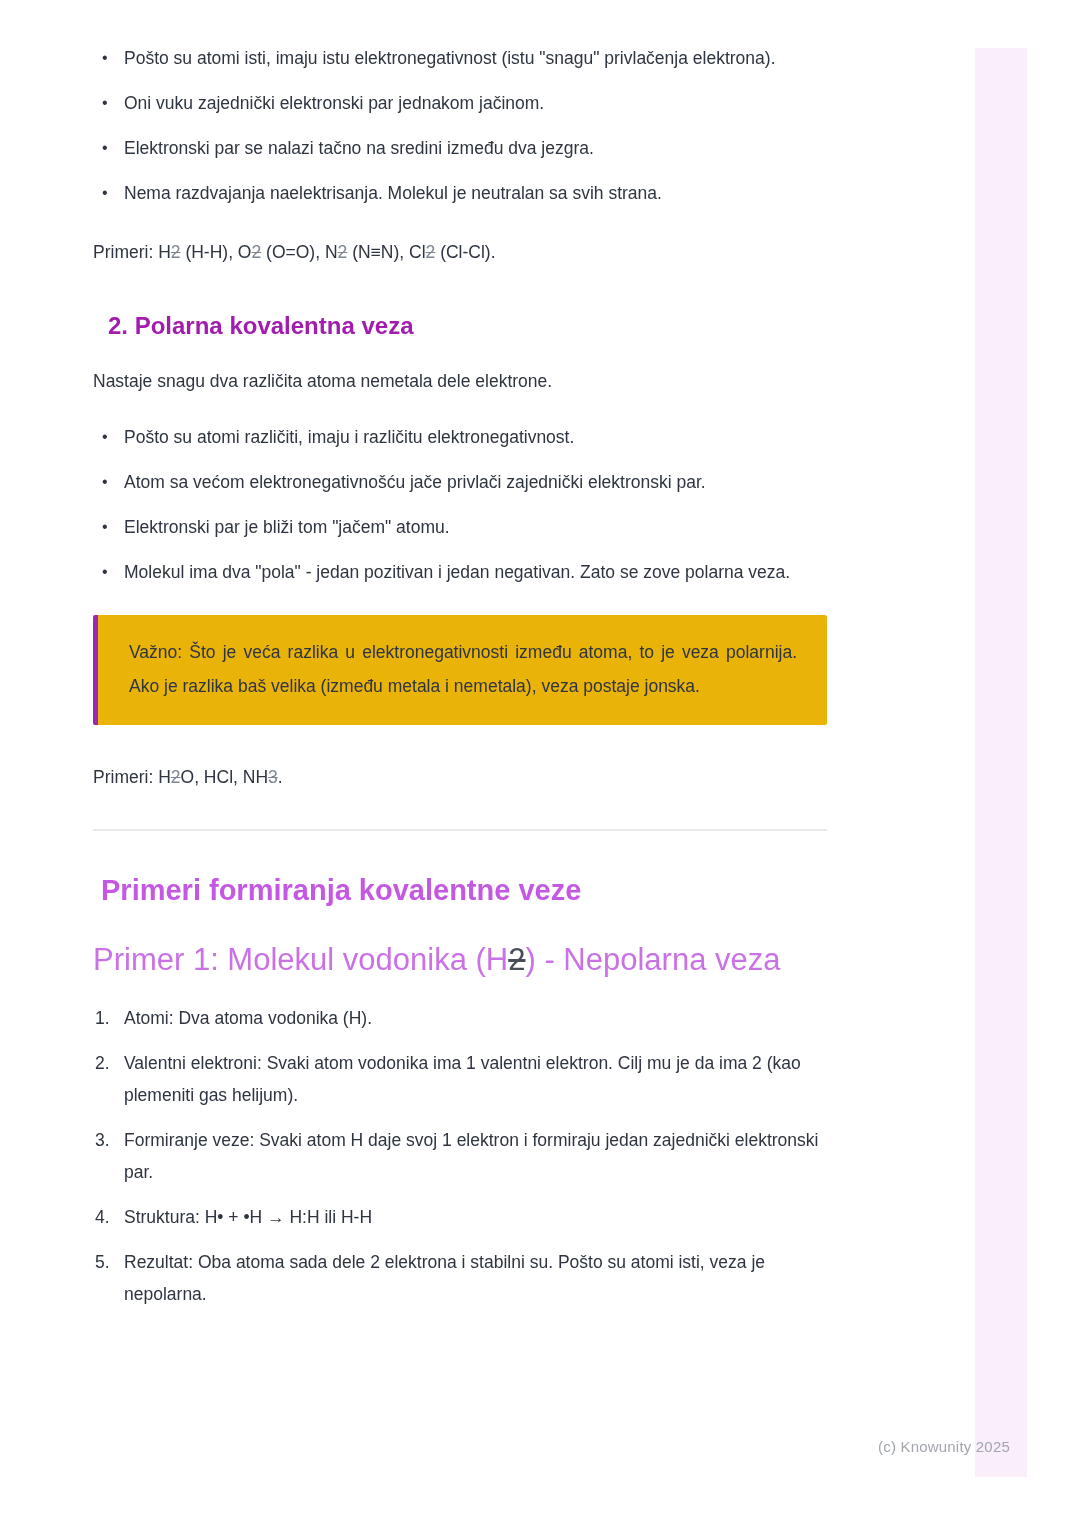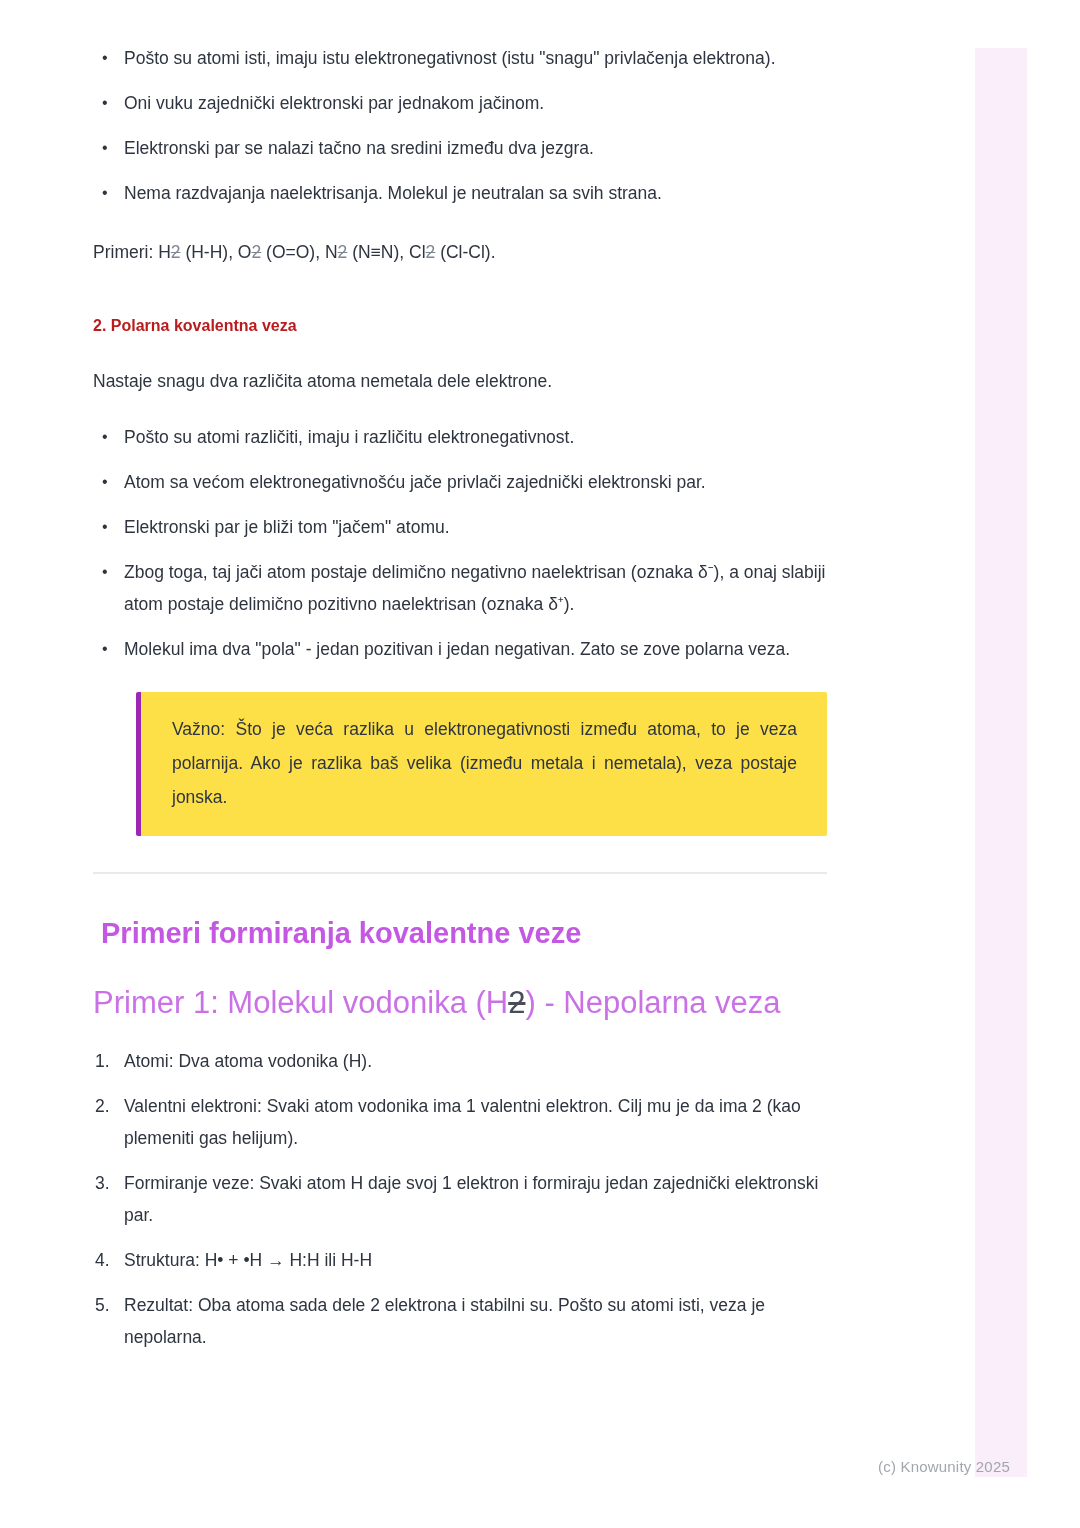--- a/index.html
+++ b/index.html
@@ -23,21 +23,20 @@
     z-index: 1;
   }
 
   .watermark {
     position: absolute;
     top: 1438px; right: 70px;
     font-size: 15px;
     color: #a2a6ad;
     z-index: 3;
     letter-spacing: 0.2px;
-    margin-top: 20px;
   }
 
   .content {
     position: relative;
     z-index: 2;
     margin-left: 93px;
     width: 734px;
     padding-top: 42px;
     font-size: 17.5px;
   }
@@ -54,35 +53,34 @@
     position: absolute;
     left: 9px; top: 0;
     font-size: 16px;
     color: #2e3540;
   }
 
   .primeri { margin: 27px 0 0 0; line-height: 32px; }
   .primeri-2 { margin-top: 36px; }
 
   h3.section-h {
-    color: #b91c1c;
-    font-size: 16px;
+    color: #a21caf;
+    font-size: 24px;
     font-weight: 600;
-    margin: 43px 0 0 0;
+    margin: 43px 0 0 15px;
     line-height: 30px;
   }
   p.intro { margin: 24px 0 24px 0; line-height: 32px; }
 
   .callout {
     margin-top: 27px;
-    background: #fde047;
+    background: #eab308;
     border-left: 5px solid #9c27b0;
     border-radius: 2px;
     padding: 20px 30px 22px 31px;
-    margin-left: 43px;
   }
   .callout p {
     margin: 0;
     line-height: 34px;
     text-align: justify;
   }
 
   hr.divider {
     border: none;
     border-top: 2px solid #e9e9eb;
@@ -146,28 +144,28 @@
   <p class="primeri"><span class="rt-b">Primeri: </span><span>H</span><span class="rt-num">2</span><span> (H-H), O</span><span class="rt-num">2</span><span> (O=O), N</span><span class="rt-num">2</span><span> (N≡N), Cl</span><span class="rt-num">2</span><span> (Cl-Cl).</span></p>
 
   <h3 class="section-h">2. Polarna kovalentna veza</h3>
 
   <p class="intro"><span>Nastaje snagu dva </span><span class="rt-b">različita</span><span> atoma nemetala dele elektrone.</span></p>
 
   <ul class="bullets">
     <li><span>Pošto su atomi različiti, imaju i različitu </span><span class="rt-b">elektronegativnost</span><span>.</span></li>
     <li><span>Atom sa većom elektronegativnošću jače privlači zajednički elektronski par.</span></li>
     <li><span>Elektronski par je bliži tom "jačem" atomu.</span></li>
-    <li><span>Zbog toga, taj jači atom postaje delimično negativno naelektrisan (oznaka </span><span class="rt-b">δ⁻</span><span>), a onaj slabiji atom postaje delimično pozitivno naelektrisan (oznaka </span><span class="rt-b">δ⁺</span><span>).</span></li>
     <li><span>Molekul ima dva "pola" - jedan pozitivan i jedan negativan. Zato se zove </span><span class="rt-b">polarna</span><span> veza.</span></li>
   </ul>
 
   <aside class="callout">
     <p><span class="rt-b">Važno: </span><span>Što je veća razlika u elektronegativnosti između atoma, to je veza polarnija. Ako je razlika baš velika (između metala i nemetala), veza postaje jonska.</span></p>
   </aside>
 
+  <p class="primeri primeri-2"><span class="rt-b">Primeri: </span><span>H</span><span class="rt-num">2</span><span>O, HCl, NH</span><span class="rt-num">3</span><span>.</span></p>
 
   <hr class="divider">
 
   <h2 class="main-h">Primeri formiranja kovalentne veze</h2>
 
   <h3 class="example-h"><span>Primer 1: Molekul vodonika (H</span><span class="rt-dnum">2</span><span>) - Nepolarna veza</span></h3>
 
   <ol class="steps">
     <li><span class="rt-b">Atomi: </span><span>Dva atoma vodonika (H).</span></li>
     <li><span class="rt-b">Valentni elektroni: </span><span>Svaki atom vodonika ima 1 valentni elektron. Cilj mu je da ima 2 (kao plemeniti gas helijum).</span></li>

